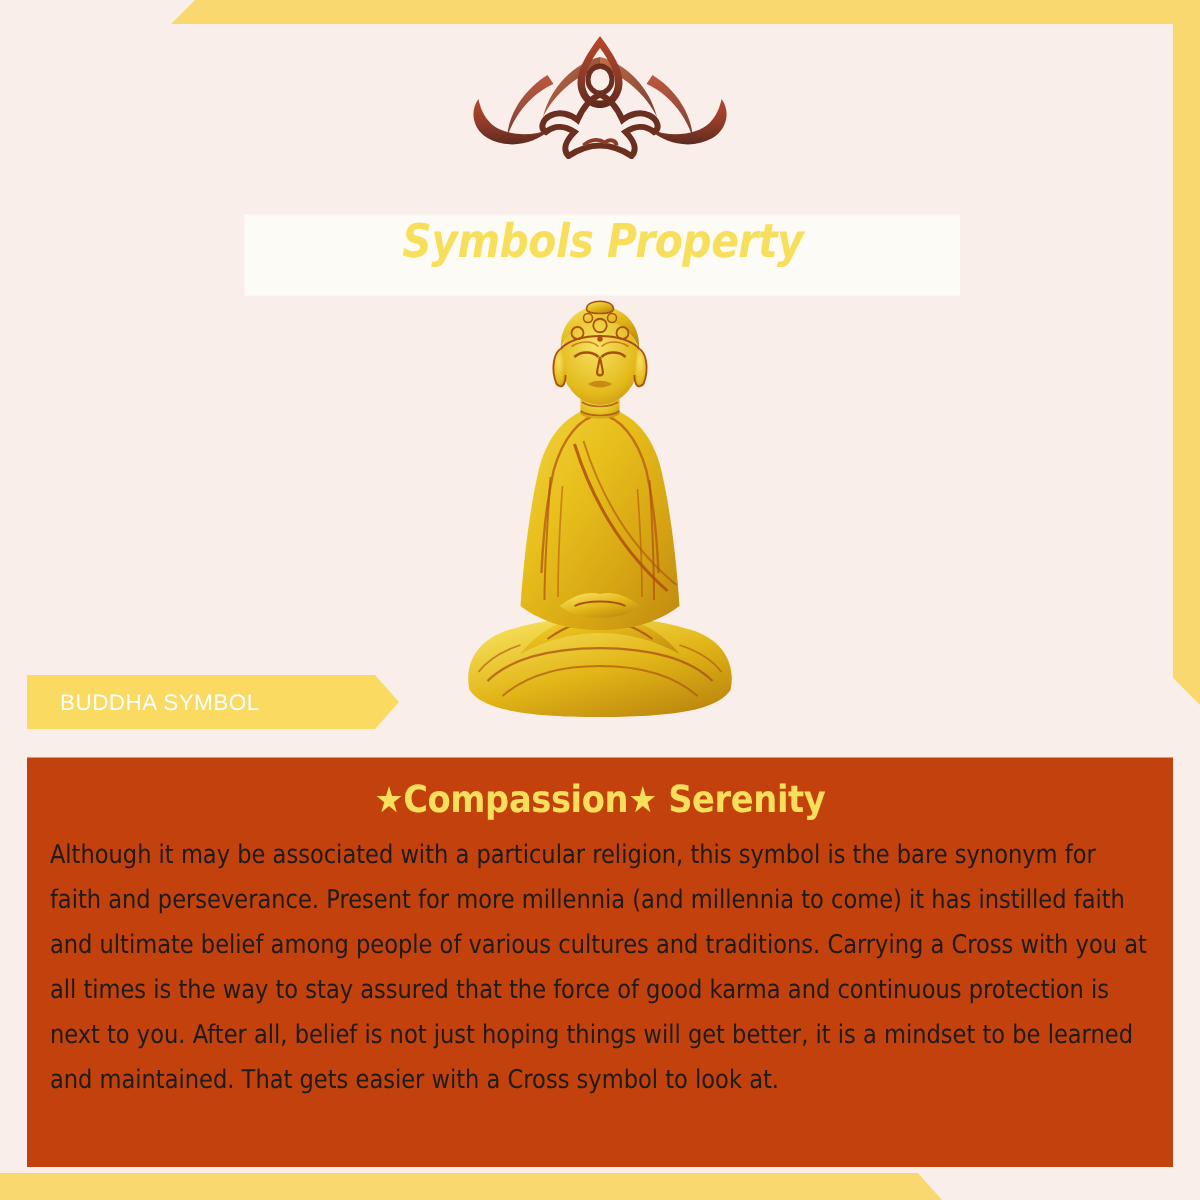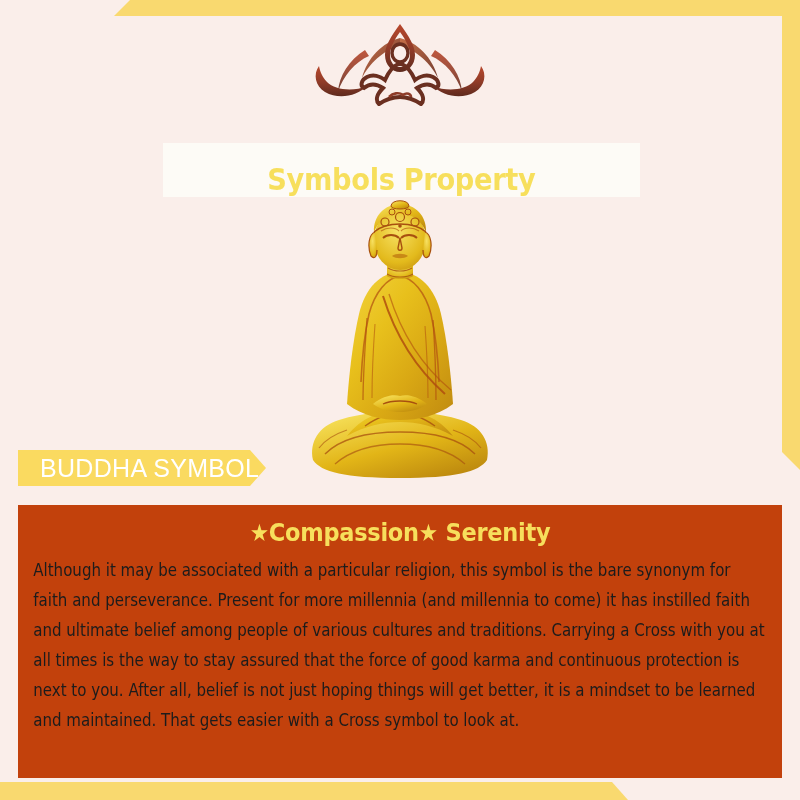--- a/index.html
+++ b/index.html
@@ -81,22 +81,23 @@
     font-weight: 400;
   }
 
   
   .title-banner {
     position: absolute;
     top: 143px; left: 163px;
     width: 477px; height: 54px;
     background: #fdfbf6;
     display: flex;
-    align-items: flex-end;
+    align-items: flex-start;
     justify-content: center;
+    font-style: italic;
   }
   .title-banner .title-text {
     font-family: "DejaVu Sans", sans-serif;
     font-weight: bold;
     font-size: 31px;
     color: #f7df5c;
     letter-spacing: -0.4px;
     transform: scaleX(0.88);
     white-space: nowrap;
   }
@@ -118,21 +119,21 @@
     height: 36px;
     padding: 0 34px 0 22px;
     background: #fada60;
     display: flex;
     align-items: center;
     clip-path: polygon(0 0, 232px 0, 248px 18px, 232px 36px, 0 36px);
     min-width: 248px;
   }
   .symbol-ribbon .ribbon-text {
     font-family: "Liberation Sans", sans-serif;
-    font-size: 25px;
+    font-size: 15px;
     color: #ffffff;
     letter-spacing: 0.3px;
     white-space: nowrap;
   }
 
   
   .content-card {
     position: absolute;
     top: 505px; left: 18px;
     width: 764px; height: 273px;

